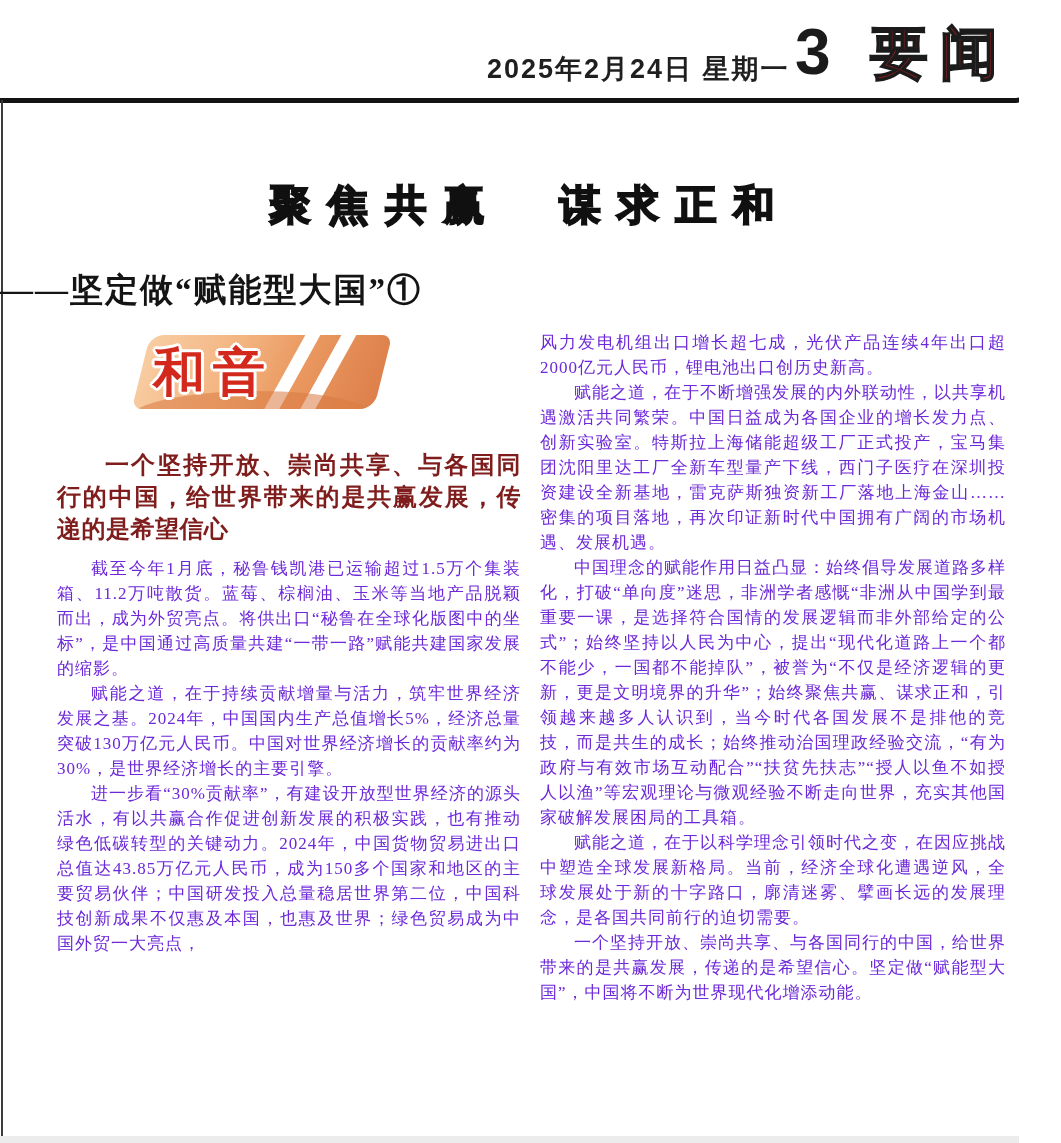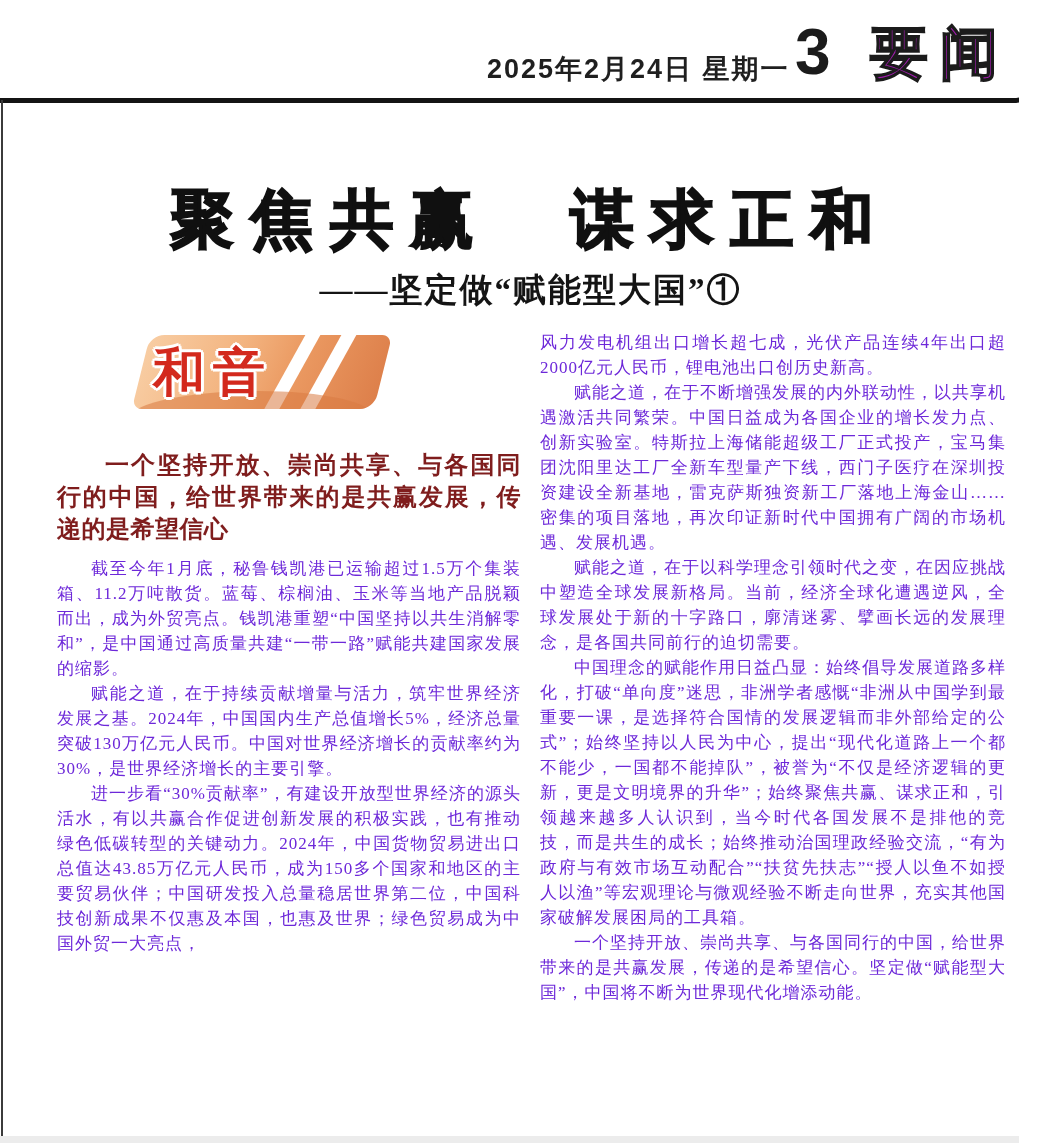--- a/index.html
+++ b/index.html
@@ -24,46 +24,45 @@
     white-space:nowrap;
   }
   .masthead-pagenum {
     position:absolute; left:795px; top:20px;
     font-family:"Liberation Sans", sans-serif;
     font-size:64px; font-weight:600; color:#1b1b1b; line-height:1;
   }
   .masthead-section {
     position:absolute; left:870px; top:24px;
     font-family:"Liberation Sans", sans-serif;
-    font-size:58px; font-weight:900; letter-spacing:12px; color:#a21caf;
+    font-size:58px; font-weight:900; letter-spacing:12px; color:#7f1d1d;
     line-height:1; -webkit-text-stroke:1.5px #1b1b1b; white-space:nowrap;
   }
 
   
   .page-left-rule {
     position:absolute; left:1px; top:100px; width:2px; height:1043px;
     background:#3b3b3b;
   }
   .bottom-strip {
     position:absolute; left:0; right:0; bottom:0; height:7px;
     background:#ececec;
   }
 
   
   .headline {
     position:absolute; left:0; top:180px; width:1061px;
     text-align:center;
     font-family:"Liberation Sans", sans-serif;
-    font-size:63px; font-weight:900; letter-spacing:17px;
+    font-size:41px; font-weight:900; letter-spacing:17px;
     color:#101010; -webkit-text-stroke:2px #101010;
     line-height:1.25; white-space:nowrap;
   }
   .subheadline {
     position:absolute; left:0; top:268px; width:1061px;
-    text-align:center;
     font-family:"Liberation Serif", serif;
     font-size:33px; font-weight:700; letter-spacing:2px;
     color:#141414; white-space:nowrap;
   }
 
   
   .col { position:absolute; text-align:justify; }
   .col-left  { left:57px;  top:335px; width:464px; }
   .col-right { left:540px; top:330px; width:466px; }
 
@@ -133,26 +132,26 @@
     <div class="heyin-banner">
       <div class="banner-bg">
         <div class="stripe s1"></div>
         <div class="stripe s2"></div>
       </div>
       <div class="banner-text">和音</div>
     </div>
 
     <p class="intro">一个坚持开放、崇尚共享、与各国同行的中国，给世界带来的是共赢发展，传递的是希望信心</p>
 
-    <p class="body first">截至今年1月底，秘鲁钱凯港已运输超过1.5万个集装箱、11.2万吨散货。蓝莓、棕榈油、玉米等当地产品脱颖而出，成为外贸亮点。钱凯港重塑“中国坚持以共生消解零和”，是中国通过高质量共建“一带一路”赋能共建国家发展的缩影。</p>
+    <p class="body first">截至今年1月底，秘鲁钱凯港已运输超过1.5万个集装箱、11.2万吨散货。蓝莓、棕榈油、玉米等当地产品脱颖而出，成为外贸亮点。将供出口“秘鲁在全球化版图中的坐标”，是中国通过高质量共建“一带一路”赋能共建国家发展的缩影。</p>
     <p class="body">赋能之道，在于持续贡献增量与活力，筑牢世界经济发展之基。2024年，中国国内生产总值增长5%，经济总量突破130万亿元人民币。中国对世界经济增长的贡献率约为30%，是世界经济增长的主要引擎。</p>
     <p class="body">进一步看“30%贡献率”，有建设开放型世界经济的源头活水，有以共赢合作促进创新发展的积极实践，也有推动绿色低碳转型的关键动力。2024年，中国货物贸易进出口总值达43.85万亿元人民币，成为150多个国家和地区的主要贸易伙伴；中国研发投入总量稳居世界第二位，中国科技创新成果不仅惠及本国，也惠及世界；绿色贸易成为中国外贸一大亮点，</p>
   </div>
 
   <div class="col col-right">
     <p class="body no-indent">风力发电机组出口增长超七成，光伏产品连续4年出口超2000亿元人民币，锂电池出口创历史新高。</p>
     <p class="body">赋能之道，在于不断增强发展的内外联动性，以共享机遇激活共同繁荣。中国日益成为各国企业的增长发力点、创新实验室。特斯拉上海储能超级工厂正式投产，宝马集团沈阳里达工厂全新车型量产下线，西门子医疗在深圳投资建设全新基地，雷克萨斯独资新工厂落地上海金山……密集的项目落地，再次印证新时代中国拥有广阔的市场机遇、发展机遇。</p>
+    <p class="body">中国理念的赋能作用日益凸显：始终倡导发展道路多样化，打破“单向度”迷思，非洲学者感慨“非洲从中国学到最重要一课，是选择符合国情的发展逻辑而非外部给定的公式”；始终坚持以人民为中心，提出“现代化道路上一个都不能少，一国都不能掉队”，被誉为“不仅是经济逻辑的更新，更是文明境界的升华”；始终聚焦共赢、谋求正和，引领越来越多人认识到，当今时代各国发展不是排他的竞技，而是共生的成长；始终推动治国理政经验交流，“有为政府与有效市场互动配合”“扶贫先扶志”“授人以鱼不如授人以渔”等宏观理论与微观经验不断走向世界，充实其他国家破解发展困局的工具箱。</p>
     <p class="body">赋能之道，在于以科学理念引领时代之变，在因应挑战中塑造全球发展新格局。当前，经济全球化遭遇逆风，全球发展处于新的十字路口，廓清迷雾、擘画长远的发展理念，是各国共同前行的迫切需要。</p>
-    <p class="body">中国理念的赋能作用日益凸显：始终倡导发展道路多样化，打破“单向度”迷思，非洲学者感慨“非洲从中国学到最重要一课，是选择符合国情的发展逻辑而非外部给定的公式”；始终坚持以人民为中心，提出“现代化道路上一个都不能少，一国都不能掉队”，被誉为“不仅是经济逻辑的更新，更是文明境界的升华”；始终聚焦共赢、谋求正和，引领越来越多人认识到，当今时代各国发展不是排他的竞技，而是共生的成长；始终推动治国理政经验交流，“有为政府与有效市场互动配合”“扶贫先扶志”“授人以鱼不如授人以渔”等宏观理论与微观经验不断走向世界，充实其他国家破解发展困局的工具箱。</p>
     <p class="body">一个坚持开放、崇尚共享、与各国同行的中国，给世界带来的是共赢发展，传递的是希望信心。坚定做“赋能型大国”，中国将不断为世界现代化增添动能。</p>
   </div>
 
 </div>
 
 </body></html>

